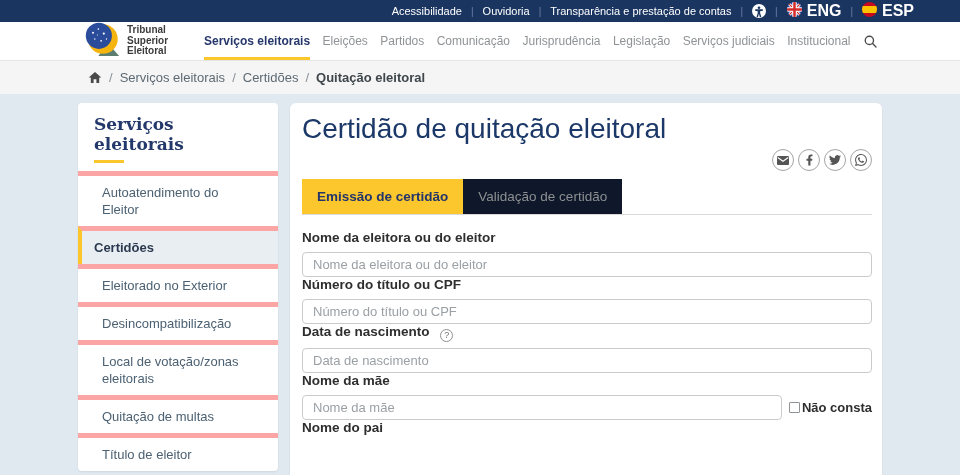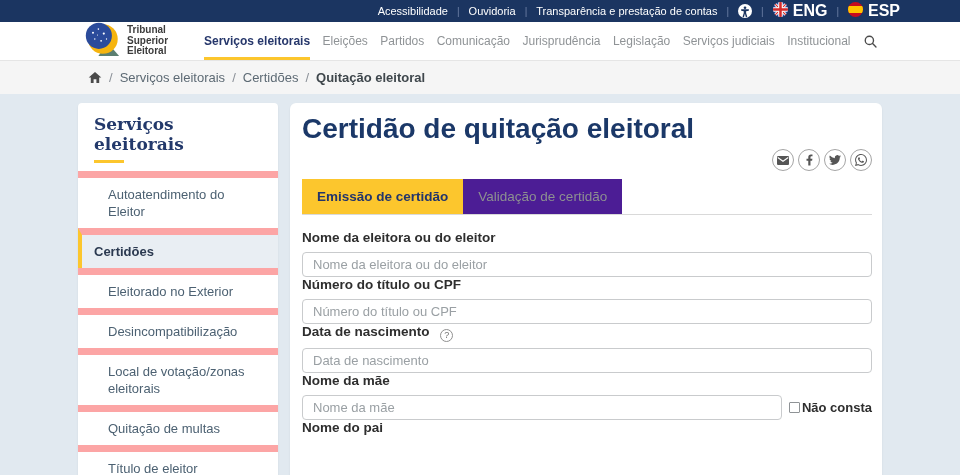--- a/index.html
+++ b/index.html
@@ -9,21 +9,21 @@
     background:#e1e9f0;
     font-family:"Liberation Sans", sans-serif;
     -webkit-font-smoothing:antialiased;
   }
   a { text-decoration:none; cursor:pointer; }
 
   
   .topbar {
     height:22px; background:#1b3561;
     display:flex; align-items:center; justify-content:flex-end;
-    gap:9px; padding-right:60px;
+    gap:9px; padding-right:46px;
   }
   .tb-link { color:#fff; font-size:11px; }
   .tb-sep { color:#6d80a6; font-size:10px; }
   .tb-icon { display:inline-flex; align-items:center; cursor:pointer; }
   .tb-lang { display:flex; align-items:center; gap:5px; color:#fff; font-size:16px; font-weight:600; cursor:pointer; }
 
   
   .header {
     height:38px; background:#fff;
     display:flex; align-items:stretch;
@@ -58,44 +58,44 @@
   
   .card { background:#fff; border-radius:4px; box-shadow:0 1px 2px rgba(0,0,0,.08); }
   .left-col { position:absolute; left:78px; top:103px; width:200px; }
   .side-title {
     margin:0; padding:11px 16px 0;
     font-family:"DejaVu Serif", serif; font-size:17px; font-weight:700; color:#23396b;
   }
   .side-title::after { content:""; display:block; width:30px; height:3px; background:#fcc62d; margin:6px 0 8px; }
   .side-list { list-style:none; }
   .side-item {
-    padding:8px 30px; border-top:7px solid #fca5a5;
+    padding:8px 24px; border-top:5px solid #fca5a5;
     font-size:13px; line-height:17px; color:#4c6172; cursor:pointer;
   }
   .side-item.active {
     background:#e9eef3; border-left:4px solid #fcc62d; padding-left:12px;
     font-weight:700; color:#2b3950;
   }
 
   
   .main-card {
     position:absolute; left:290px; top:103px; width:592px; height:420px;
     background:#fff; border-radius:6px; box-shadow:0 1px 2px rgba(0,0,0,.08);
     padding:4px 10px 0 12px;
   }
-  .page-title { margin:4px 0 0; font-size:28px; line-height:36px; font-weight:700; color:#1b3868; }
+  .page-title { margin:4px 0 0; font-size:28px; line-height:36px; font-weight:400; color:#1b3868; }
   .share-row { display:flex; justify-content:flex-end; gap:4px; margin-top:2px; }
   .share-btn {
     width:22px; height:22px; border:1px solid #a5a5a5; border-radius:50%;
     display:inline-flex; align-items:center; justify-content:center; cursor:pointer; background:#fff;
   }
   .tabs { display:flex; margin-top:8px; border-bottom:1px solid #d9d9d9;align-items:center; }
   .tab {
     border:none; cursor:pointer; font-family:inherit;
-    font-size:13.5px; padding:10px 15px; background:#4c1d95; color:#8d9091;
+    font-size:13.5px; padding:10px 15px; background:#0f172a; color:#8d9091;
   }
   .tab.active { background:#fcc62d; color:#23356b; font-weight:700; }
 
   .form { margin-top:15px; }
   .field { }
   .flabel { display:block; font-size:13.5px; font-weight:700; color:#2e2e2e; line-height:16px; margin-bottom:6px; }
   .help {
     display:inline-flex; align-items:center; justify-content:center;
     width:13px; height:13px; border:1px solid #909090; border-radius:50%;
     font-size:9px; font-weight:400; color:#707070; margin-left:7px; vertical-align:-2px; cursor:pointer;

